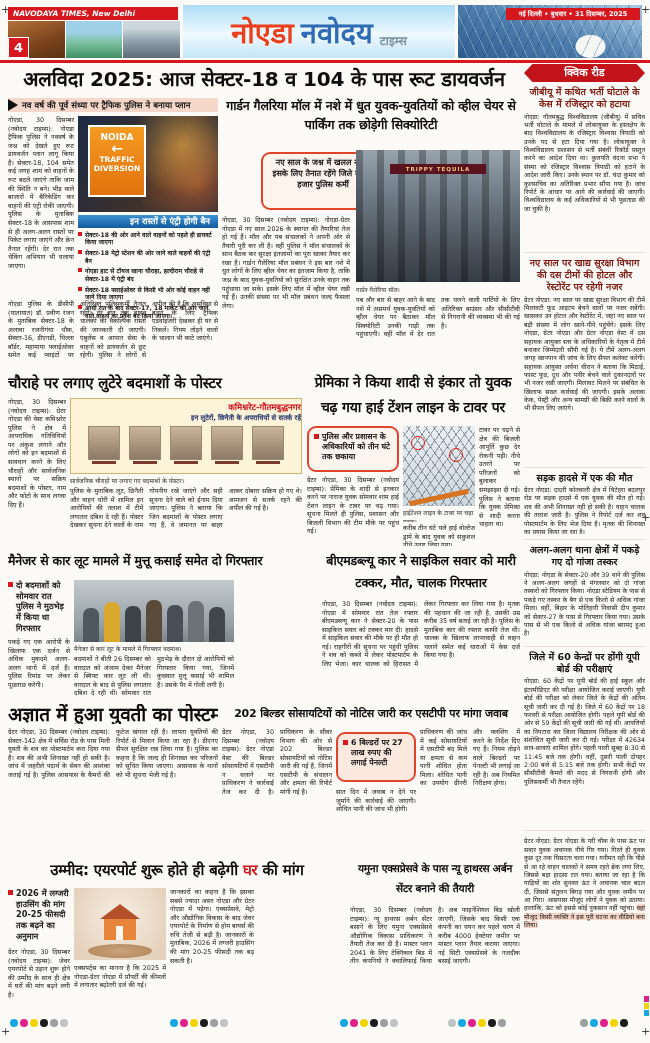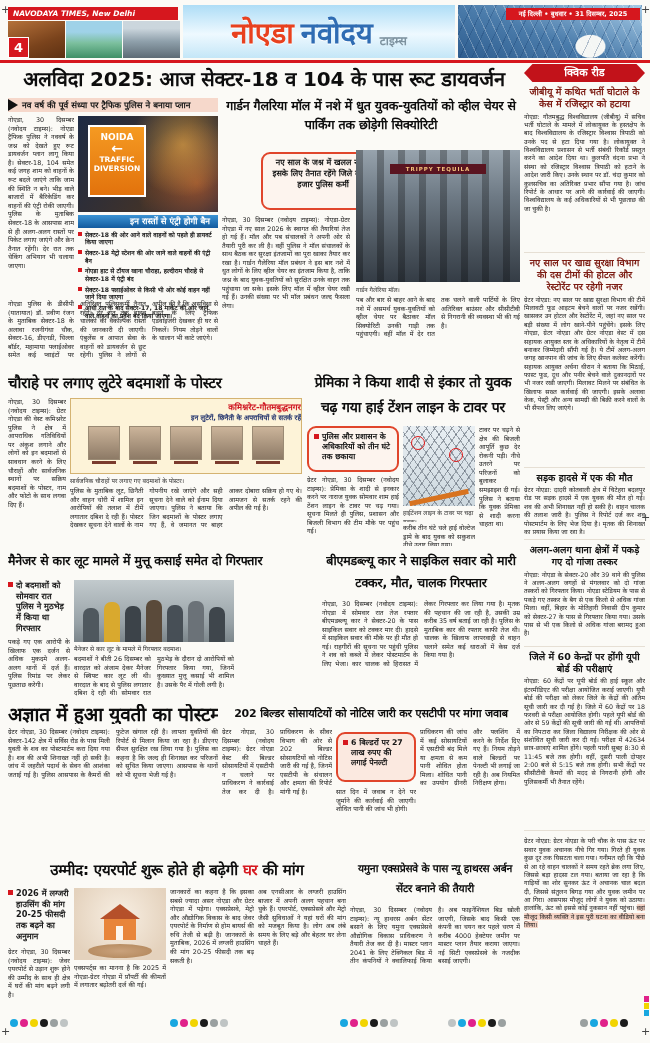--- a/index.html
+++ b/index.html
@@ -262,21 +262,20 @@
   </div>
   <div class="abs bt" style="left:8px;top:948px;width:62px;height:58px;">ग्रेटर नोएडा, 30 दिसम्बर (नवोदय टाइम्स): जेवर एयरपोर्ट से उड़ान शुरू होने की उम्मीद के साथ ही क्षेत्र में घरों की मांग बढ़ने लगी है।</div>
   <div class="abs ph-house">
     <i class="hands"></i>
     <i class="hroof"></i>
     <i class="hbody"></i>
     <i class="hdoor"></i>
   </div>
   <div class="abs bt" style="left:74px;top:964px;width:92px;height:42px;">एक्सपर्ट्स का मानना है कि 2025 में नोएडा-ग्रेटर नोएडा में प्रॉपर्टी की कीमतों में लगातार बढ़ोतरी दर्ज की गई।</div>
   <div class="abs bt" style="left:170px;top:888px;width:84px;height:118px;">जानकारों का कहना है कि इसका सबसे ज्यादा असर नोएडा और ग्रेटर नोएडा में पड़ेगा। एक्सप्रेसवे, मेट्रो और औद्योगिक विकास के बाद जेवर एयरपोर्ट के निर्माण से होम बायर्स की रुचि तेजी से बढ़ी है। जानकारों के मुताबिक, 2026 में लग्जरी हाउसिंग की मांग 20-25 फीसदी तक बढ़ सकती है।</div>
-  <div class="abs bt" style="left:258px;top:888px;width:88px;height:118px;">अब एनसीआर के लग्जरी हाउसिंग बाजार में अपनी अलग पहचान बना चुके हैं। एयरपोर्ट, एक्सप्रेसवे और मेट्रो जैसी सुविधाओं ने यहां घरों की मांग को मजबूत किया है। लोग अब लंबे समय के लिए बड़े और बेहतर घर लेना चाहते हैं।</div>
 
   <div class="abs hl ctr" style="left:350px;top:858px;width:170px;height:44px;font-size:10.5px;line-height:1.95;">यमुना एक्सप्रेसवे के पास न्यू हाथरस अर्बन सेंटर बनाने की तैयारी</div>
   <div class="abs bt c2col" style="left:350px;top:906px;width:170px;height:102px;">नोएडा, 30 दिसम्बर (नवोदय टाइम्स): न्यू हाथरस अर्बन सेंटर बसाने के लिए यमुना एक्सप्रेसवे औद्योगिक विकास प्राधिकरण ने तैयारी तेज कर दी है। मास्टर प्लान 2041 के लिए टेक्निकल बिड में तीन कंपनियों ने क्वालिफाई किया है। अब फाइनेंशियल बिड खोली जाएगी, जिसके बाद किसी एक कंपनी का चयन कर पहले चरण में करीब 4000 हेक्टेयर जमीन पर मास्टर प्लान तैयार कराया जाएगा। नई सिटी एक्सप्रेसवे के नजदीक बसाई जाएगी।</div>
 
   <div class="abs rail">
     <div class="rail-art">
       <div class="rail-hl maroon">जीबीयू में कथित भर्ती घोटाले के केस में रजिस्ट्रार को हटाया</div>
       <div class="rail-bt" style="height:134px;">नोएडा: गौतमबुद्ध विश्वविद्यालय (जीबीयू) में सचिव भर्ती घोटाले के मामले में लोकायुक्त के हस्तक्षेप के बाद विश्वविद्यालय के रजिस्ट्रार विश्वास त्रिपाठी को उनके पद से हटा दिया गया है। लोकायुक्त ने विश्वविद्यालय प्रशासन से भर्ती संबंधी रिकॉर्ड प्रस्तुत करने का आदेश दिया था। कुलपति वंदना प्रभा ने संस्था को रजिस्ट्रार विश्वास त्रिपाठी को हटाने के आदेश जारी किए। उनके स्थान पर डॉ. चंदा कुमार को कुलसचिव का अतिरिक्त प्रभार सौंपा गया है। जांच रिपोर्ट के आधार पर आगे की कार्रवाई की जाएगी। विश्वविद्यालय के कई अधिकारियों से भी पूछताछ की जा चुकी है।</div>
     </div>
     <div class="rail-art">

